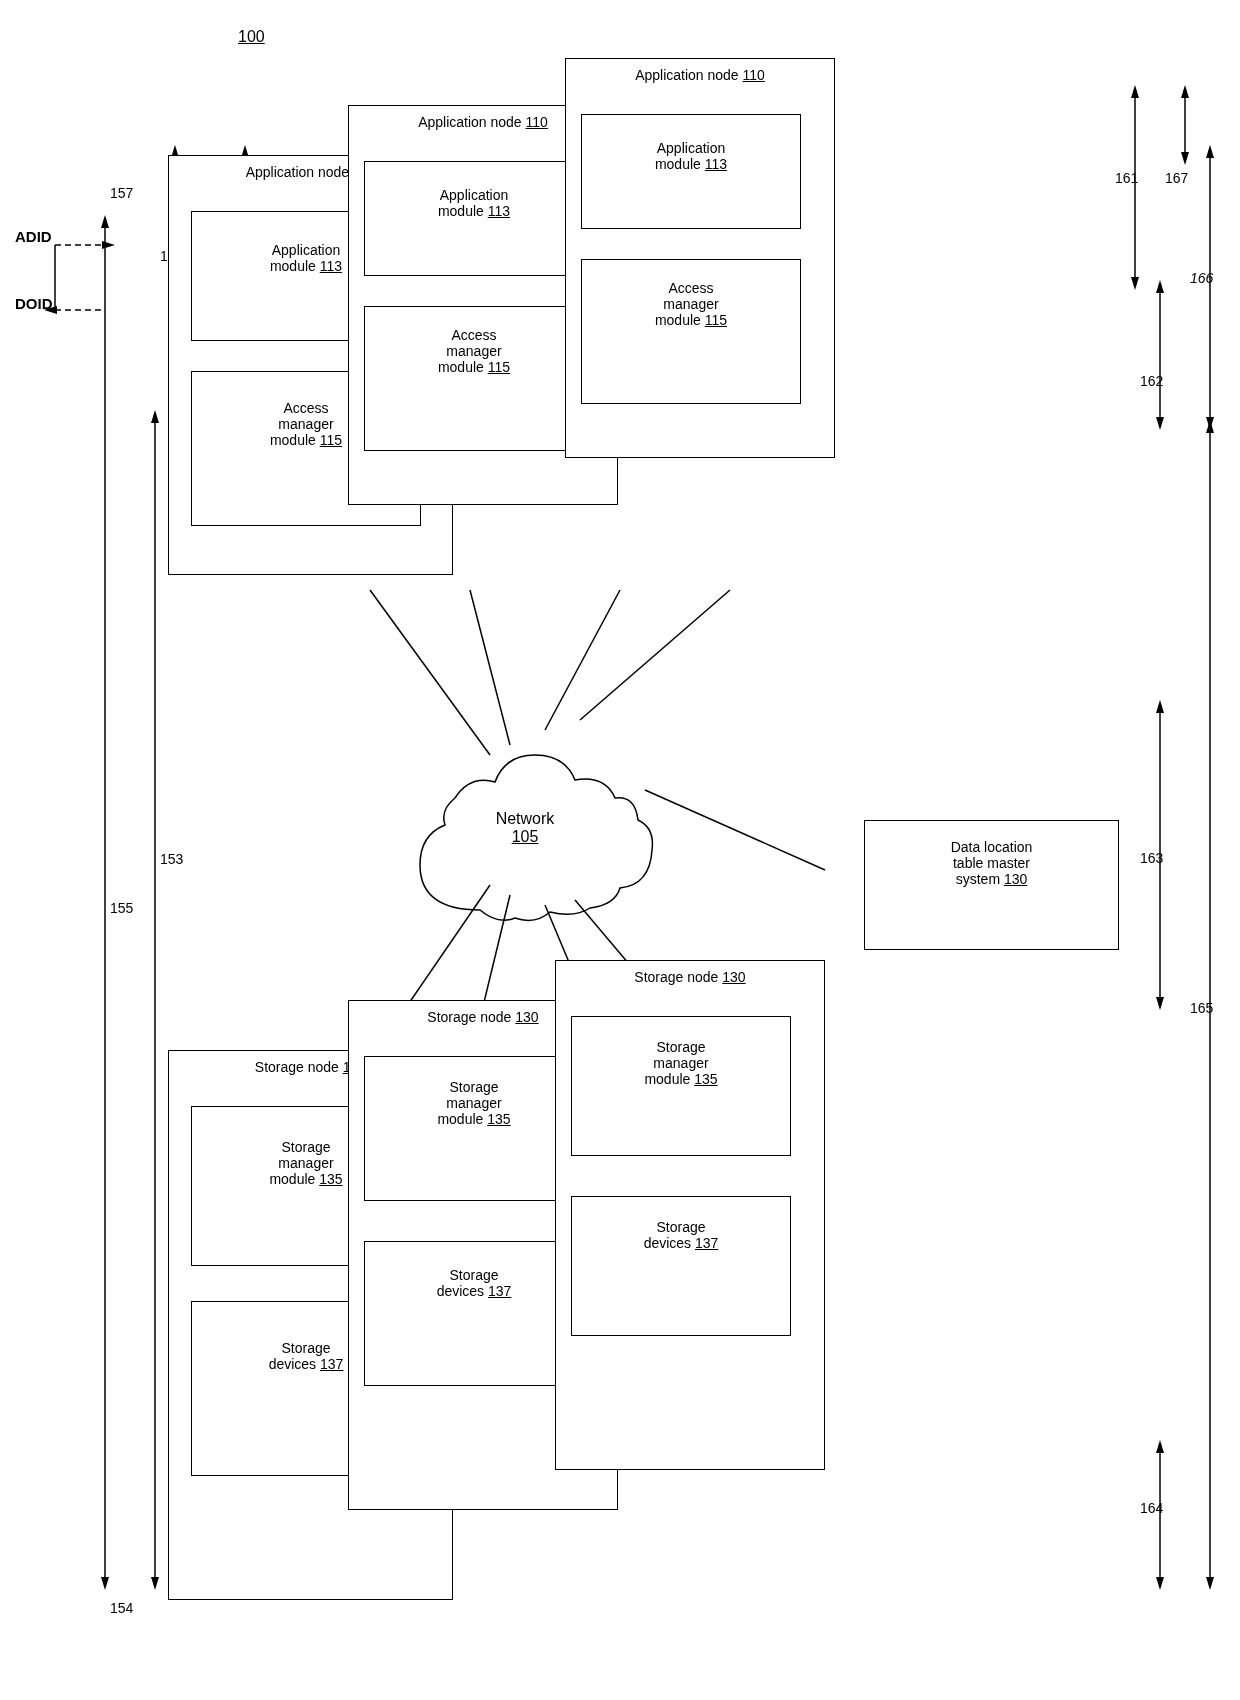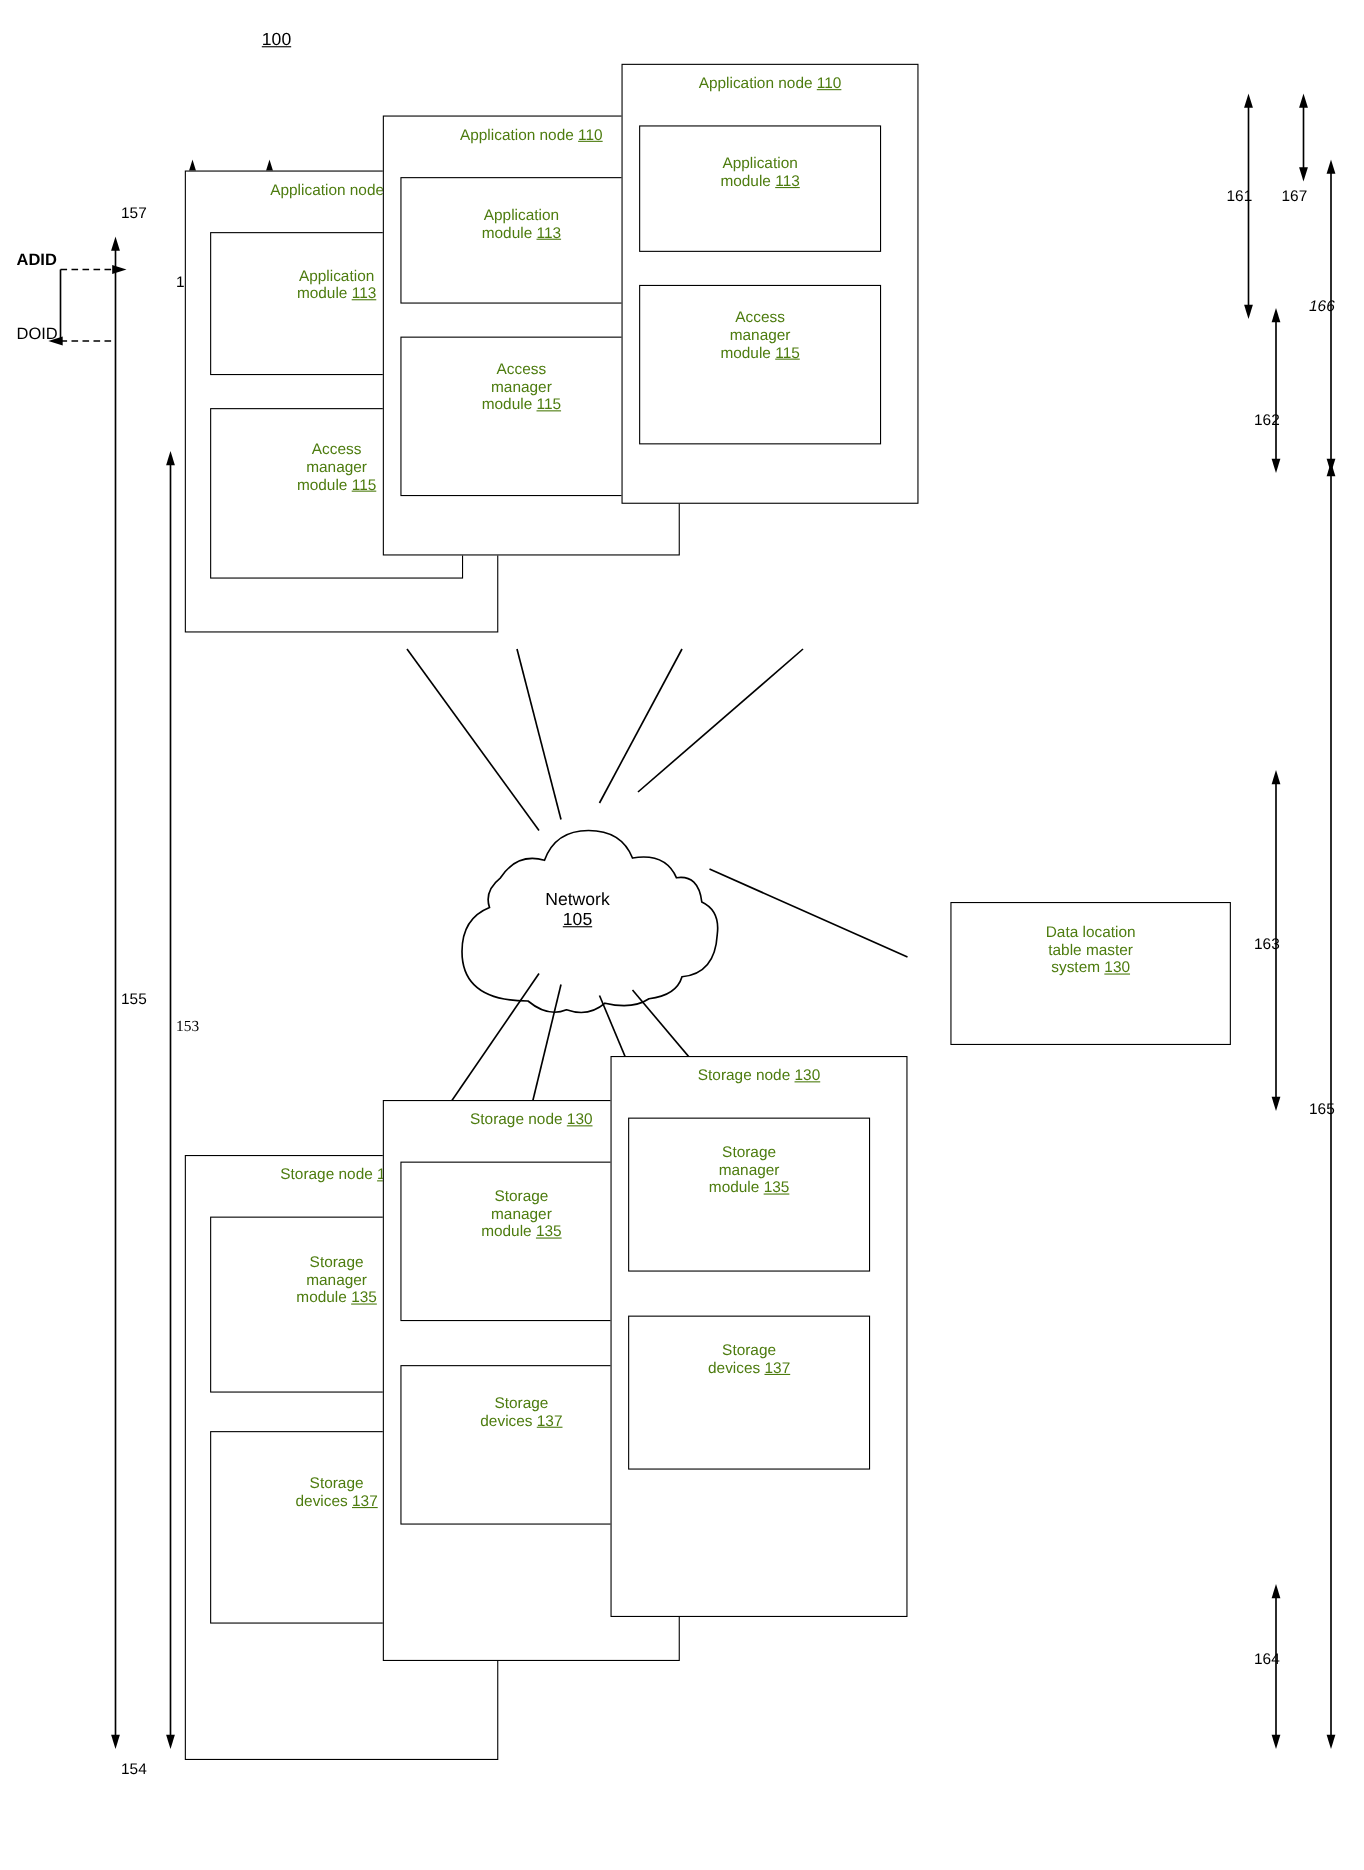--- a/index.html
+++ b/index.html
@@ -25,21 +25,21 @@
       text-decoration: underline;
     }
     .box {
       position: absolute;
       border: 1.5px solid #000;
       background: #fff;
     }
     .box-title {
       position: absolute;
       font-size: 14px;
-      color: #4d7c0f;
+      color: #000000;
       text-align: center;
     }
     
     svg.arrows {
       position: absolute;
       top: 0; left: 0;
       width: 1240px;
       height: 1700px;
       pointer-events: none;
     }
@@ -145,33 +145,33 @@
 
   <div class="label" style="left:238px; top:28px;">
     <span style="text-decoration:underline; font-size:16px;">100</span>
   </div>
 
   <div class="label" style="left:15px; top:228px;">
     <span style="font-size:15px; font-weight:bold;">ADID</span>
   </div>
 
   <div class="label" style="left:15px; top:295px;">
-    <span style="font-size:15px; font-weight:normal;">DOID</span>
+    <span style="font-size:15px; font-weight:bold;">DOID</span>
   </div>
 
   <div class="label" style="left:110px; top:185px;">
     <span>157</span>
   </div>
   <div class="label" style="left:160px; top:248px;">
     <span>152</span>
   </div>
   <div class="label" style="left:218px; top:185px;">
     <span>151</span>
   </div>
-  <div class="label" style="left:160px; top:926px;font-family:Liberation Serif, serif;">
+  <div class="label" style="left:160px; top:851px;">
     <span>153</span>
   </div>
   <div class="label" style="left:110px; top:900px;">
     <span>155</span>
   </div>
   <div class="label" style="left:110px; top:1600px;text-align:center;">
     <span>154</span>
   </div>
 
   <div class="label" style="left:1115px; top:170px;">

